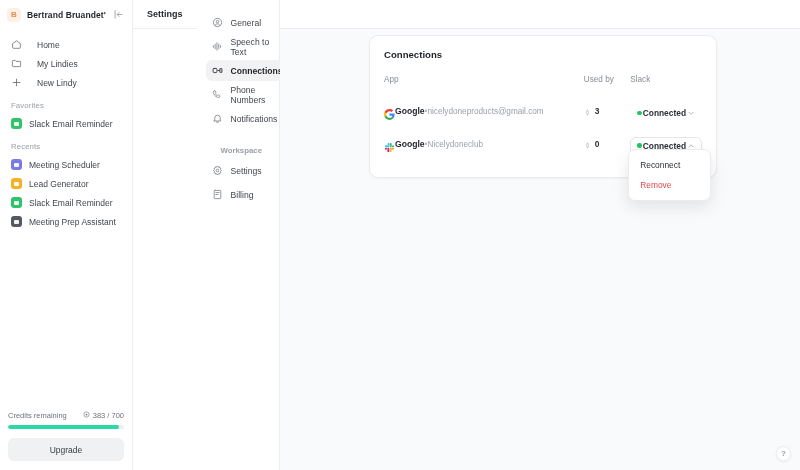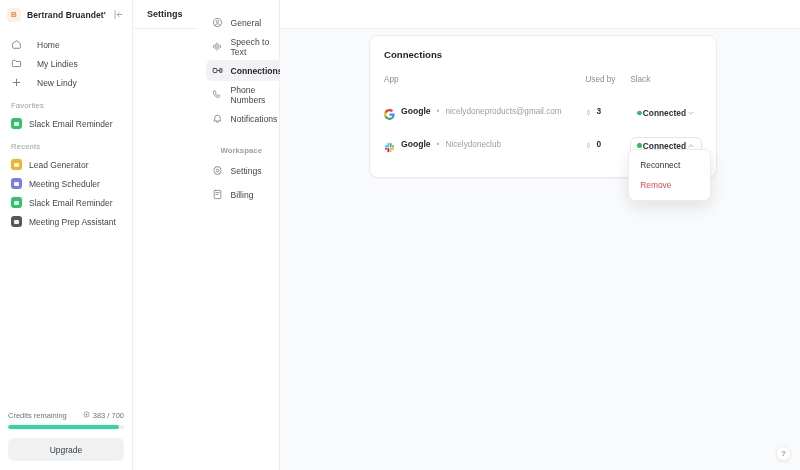--- a/index.html
+++ b/index.html
@@ -127,21 +127,21 @@
   .tbl { width: 100%; border-collapse: collapse; }
   .tbl th {
     font-size: 8.2px; font-weight: 400; color: #868d95;
     text-align: left; padding: 0 0 11px 0;
   }
   .tbl td { padding: 6px 0; vertical-align: middle; }
   .col-app { width: 208px; }
   .col-used { width: 52px; }
   .col-status { width: auto; }
 
-  .app-cell { display: flex; align-items: center; gap: 6px; }
+  .app-cell { display: flex; align-items: center; gap: 0; }
   .app-logo { width: 11px; height: 11px; flex: 0 0 auto; }
   .app-name { font-size: 8.6px; font-weight: 700; color: #1f2328; }
   .app-sep { font-size: 8.2px; color: #b4b9bf; }
   .app-sub { font-size: 8.2px; color: #9aa0a7; }
 
   .used-cell { display: flex; align-items: center; gap: 4px; }
   .used-num { font-size: 8.4px; font-weight: 700; color: #2b3036; }
 
   .status-wrap { position: relative; display: inline-flex; }
   .status-pill {
@@ -231,30 +231,30 @@
         <span class="lindy-ico" style="background:#2fc46b">
             <span class="inner"></span>
           </span>
         <span class="nav-label">Slack Email Reminder</span>
       </div>
     </div>
 
     <div class="sec-title">Recents</div>
     <div class="nav-group" style="padding-top:0">
       <div class="lindy-item">
+        <span class="lindy-ico" style="background:#7c7ae8">
+            <span class="inner"></span>
+          </span>
+        <span class="nav-label">Meeting Scheduler</span>
+      </div>
+      <div class="lindy-item">
         <span class="lindy-ico" style="background:#f5b127">
             <span class="inner"></span>
           </span>
         <span class="nav-label">Lead Generator</span>
-      </div>
-      <div class="lindy-item">
-        <span class="lindy-ico" style="background:#7c7ae8">
-            <span class="inner"></span>
-          </span>
-        <span class="nav-label">Meeting Scheduler</span>
       </div>
       <div class="lindy-item">
         <span class="lindy-ico" style="background:#2fc46b">
             <span class="inner"></span>
           </span>
         <span class="nav-label">Slack Email Reminder</span>
       </div>
       <div class="lindy-item">
         <span class="lindy-ico" style="background:#55595f">
             <span class="inner"></span>

